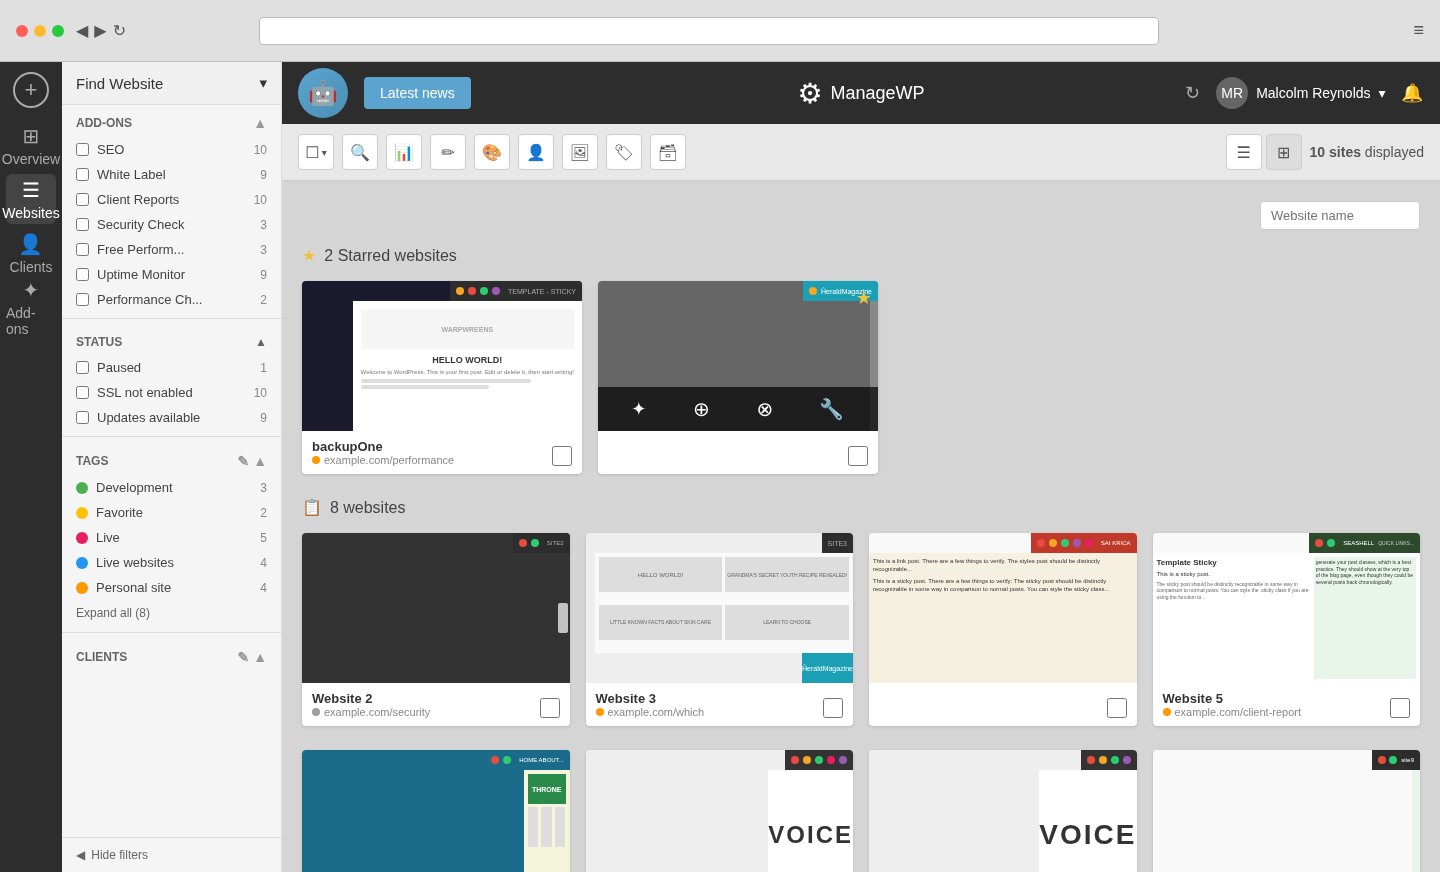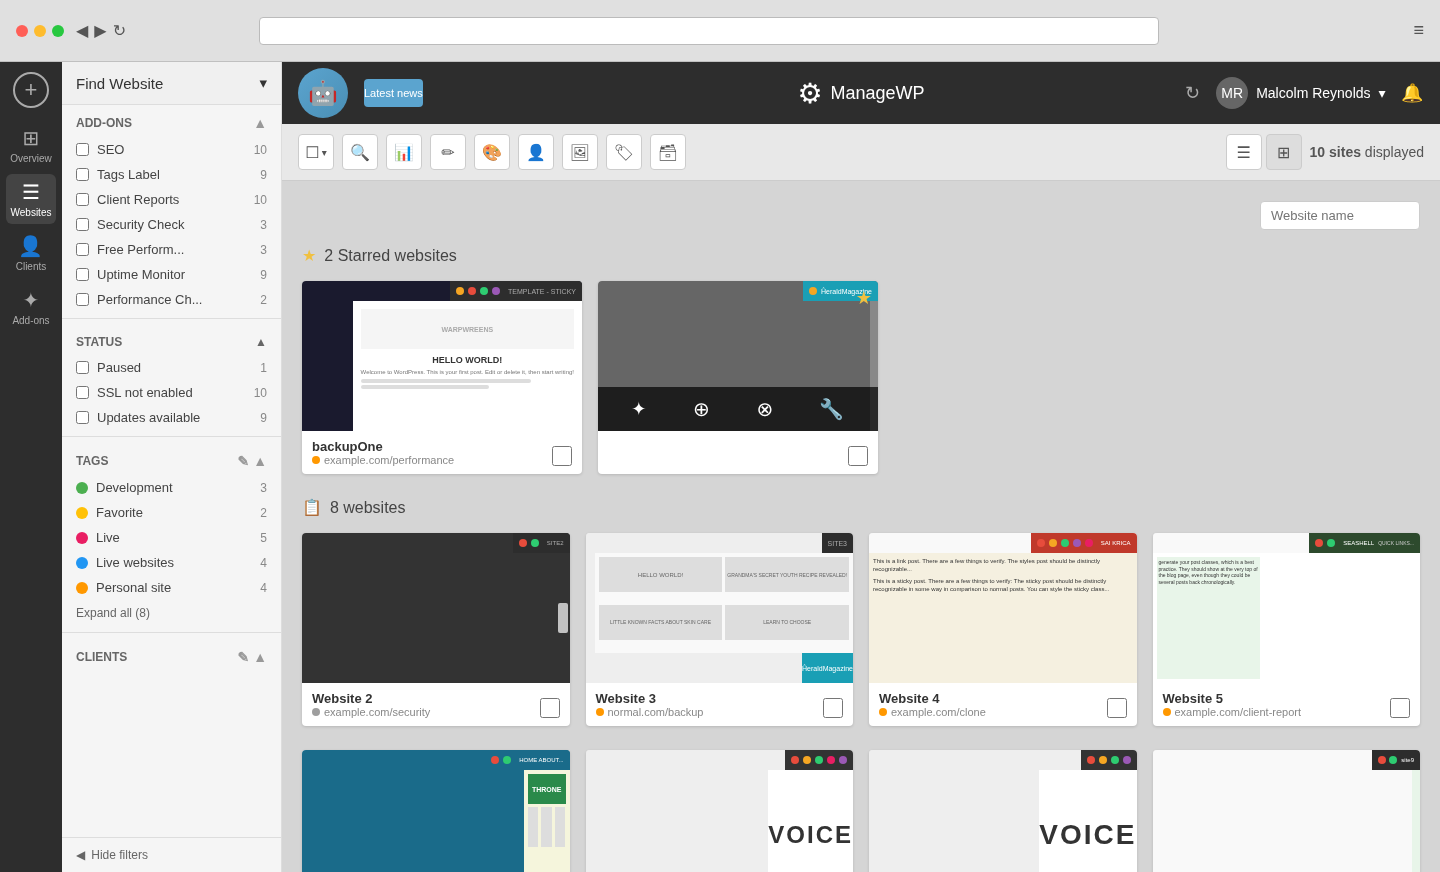--- a/index.html
+++ b/index.html
@@ -55,21 +55,21 @@
       justify-content: center;
       border-radius: 6px;
       cursor: pointer;
       color: #aaa;
       font-size: 10px;
       gap: 3px;
       text-decoration: none;
     }
     .icon-btn.active { background: #444; color: white; }
     .icon-btn .icon-svg { font-size: 20px; }
-    .icon-btn span { font-size: 10px; }
+    .icon-btn span { font-size: 14px; }
     .icon-btn.add-btn {
       width: 36px; height: 36px;
       border: 2px solid #aaa;
       border-radius: 50%;
       font-size: 22px;
       color: #aaa;
       margin-bottom: 8px;
     }
 
     
@@ -149,23 +149,23 @@
       display: flex;
       align-items: center;
       padding: 0 16px;
       gap: 16px;
       position: relative;
     }
     .news-btn {
       background: #5ba4cf;
       color: white;
       border: none;
-      padding: 8px 0;
+      padding: 8px 16px;
       border-radius: 4px;
-      font-size: 11px;
+      font-size: 14px;
       cursor: pointer;
     }
     .managewp-logo {
       position: absolute;
       left: 50%;
       transform: translateX(-50%);
       display: flex;
       align-items: center;
       gap: 8px;
       color: white;
@@ -445,21 +445,21 @@
         <span>▲</span>
       </div>
     </div>
     <div class="filter-item">
       <input type="checkbox" style="">
       <span>SEO</span>
       <span class="filter-count">10</span>
     </div>
     <div class="filter-item">
       <input type="checkbox" style="">
-      <span>Tags Label</span>
+      <span>White Label</span>
       <span class="filter-count">9</span>
     </div>
     <div class="filter-item">
       <input type="checkbox" style="">
       <span>Client Reports</span>
       <span class="filter-count">10</span>
     </div>
     <div class="filter-item">
       <input type="checkbox" style="">
       <span>Security Check</span>
@@ -752,21 +752,21 @@
                 <div style="height:30px;background:#1a9fb5;display:flex;align-items:center;justify-content:center;">
                   <span style="color:white;font-size:7px;">ĤeraldMagazine</span>
                 </div>
               </div>
             </div>
             <div class="card-footer">
               <div style="flex:1">
                 <div class="card-name">Website 3</div>
                 <div class="card-url">
                   <span class="status-dot status-orange"></span>
-                  <span>normal.com/backup</span>
+                  <span>example.com/which</span>
                 </div>
               </div>
               <input type="checkbox" class="card-checkbox" style="">
             </div>
           </div>
 
           <div class="website-card">
             <div class="card-thumbnail">
               <div class="thumb-mockup" style="background:#f9f9f9;">
                 <div class="thumb-bar" style="background:#c0392b;">
@@ -777,41 +777,39 @@
                   <div class="thumb-dot" style="background:#e91e63;"></div>
                   <span style="color:white;font-size:6px;margin-left:4px;">SAI KRICA</span>
                 </div>
                 <div style="flex:1;background:#f5f0e0;padding:4px;overflow:hidden;">
                   <div style="font-size:6px;color:#333;line-height:1.4;">This is a link post. There are a few things to verify. The styles post should be distinctly recognizable...</div>
                   <div style="font-size:6px;color:#333;line-height:1.4;margin-top:3px;">This is a sticky post. There are a few things to verify: The sticky post should be distinctly recognizable in some way in comparison to normal posts. You can style the sticky class...</div>
                 </div>
               </div>
             </div>
             <div class="card-footer">
-              <div style="flex:1">
-                <div class="card-name">Website 4</div>
-                <div class="card-url">
-                  <span class="status-dot status-orange"></span>
-                  <span>example.com/clone</span>
-                </div>
-              </div>
               <input type="checkbox" class="card-checkbox" style="">
             </div>
           </div>
 
           <div class="website-card">
             <div class="card-thumbnail">
               <div class="thumb-mockup" style="background:#f9f9f9;">
                 <div class="thumb-bar" style="background:#2d4a2d;">
                   <div class="thumb-dot" style="background:#e74c3c;"></div>
                   <div class="thumb-dot" style="background:#2ecc71;"></div>
                   <span style="color:white;font-size:6px;margin-left:4px;">SEASHELL</span>
                   <span style="color:#ccc;font-size:5px;margin-left:auto;">QUICK LINKS...</span>
                 </div>
                 <div style="flex:1;background:white;padding:4px;overflow:hidden;display:flex;gap:4px;">
+                  <div style="width:60%;font-size:6px;color:#333;line-height:1.4;">
+                    <div style="font-size:8px;font-weight:bold;margin-bottom:2px;">Template Sticky</div>
+                    <div>This is a sticky post.</div>
+                    <div style="margin-top:2px;color:#666;font-size:5px;line-height:1.3;">The sticky post should be distinctly recognizable in some way in comparison to normal posts. You can style the .sticky class if you are using the function to...</div>
+                  </div>
                   <div style="width:40%;background:#e8f5e9;padding:2px;">
                     <div style="font-size:5px;color:#333;line-height:1.3;">generate your post classes, which is a best practice. They should show at the very top of the blog page, even though they could be several posts back chronologically.</div>
                   </div>
                 </div>
               </div>
             </div>
             <div class="card-footer">
               <div style="flex:1">
                 <div class="card-name">Website 5</div>
                 <div class="card-url">

